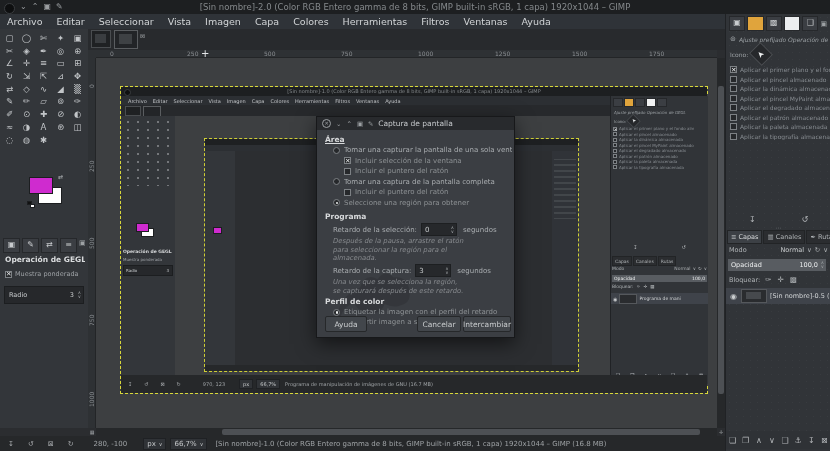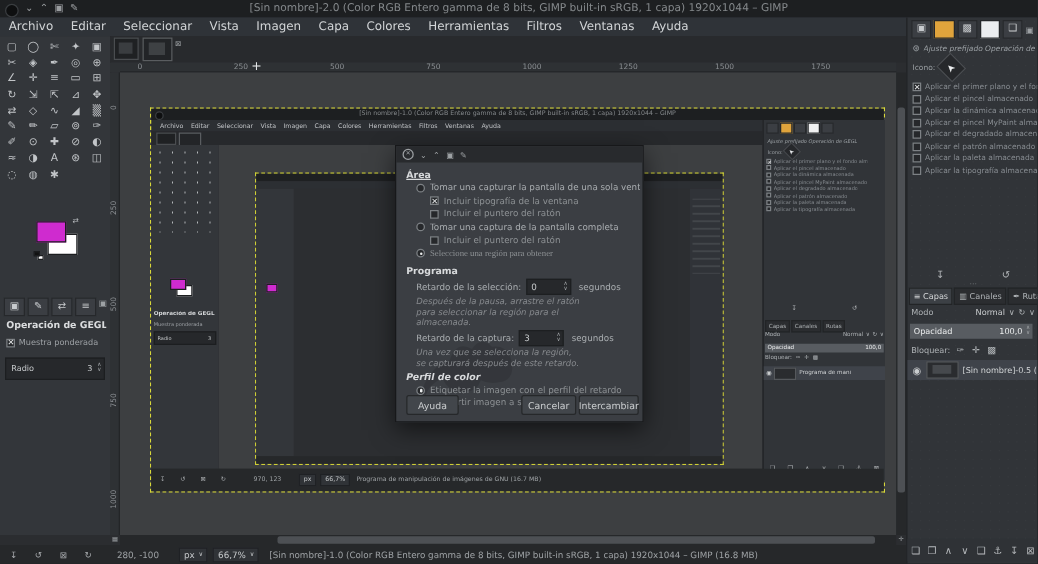--- a/index.html
+++ b/index.html
@@ -517,52 +517,53 @@
     <span class="nw" style="font-size:7px;color:#9ea2a5;margin-left:8px;width:460px;">[Sin nombre]-1.0 (Color RGB Entero gamma de 8 bits, GIMP built-in sRGB, 1 capa) 1920x1044 – GIMP (16.8 MB)</span>
   </div>
 
   <div class="a dialog">
     <div class="bar">
       <span class="ic" style="border:1px solid #9da1a4;border-radius:50%;width:7px;height:7px;line-height:7px;text-align:center;font-size:5px;">✕</span>
       <span class="ic">⌄</span>
       <span class="ic">⌃</span>
       <span class="ic">▣</span>
       <span class="ic">✎</span>
+      <span class="ti">Captura de pantalla</span>
     </div>
 
     <svg class="a" style="left:12px;top:148px;opacity:.16;" width="90" height="64" viewBox="0 0 100 72">
       <path fill="#121315" d="M6 68 Q10 34 34 26 Q40 8 54 16 Q62 4 72 14 Q88 12 90 30 Q92 44 78 46 Q70 48 62 44 Q58 56 44 54 Q30 52 28 42 Q14 48 12 60 Z"></path>
       <circle cx="58" cy="28" r="5" fill="#121315"></circle>
       <circle cx="59.5" cy="27" r="1.8" fill="#3b3e43"></circle>
     </svg>
 
     <div class="a dlg-h" style="left:8px;top:18px;text-decoration:underline;">Área</div>
     <div class="a fx" style="left:16px;top:29px;">
       <span class="rd" data-checked="false"></span>
       <span class="dlg-t nw" style="margin-left:4px;width:168px;">Tomar una capturar la pantalla de una sola ventana</span>
     </div>
     <div class="a fx" style="left:27px;top:39.5px;">
       <span class="ck" data-checked="true"></span>
-      <span class="dlg-s" style="margin-left:4px;">Incluir tipografía de la ventana</span>
+      <span class="dlg-s" style="margin-left:4px;">Incluir selección de la ventana</span>
     </div>
     <div class="a fx" style="left:27px;top:50px;">
       <span class="ck" data-checked="false"></span>
       <span class="dlg-s" style="margin-left:4px;">Incluir el puntero del ratón</span>
     </div>
     <div class="a fx" style="left:16px;top:60.5px;">
       <span class="rd" data-checked="false"></span>
       <span class="dlg-t" style="margin-left:4px;">Tomar una captura de la pantalla completa</span>
     </div>
     <div class="a fx" style="left:27px;top:71px;">
       <span class="ck" data-checked="false"></span>
       <span class="dlg-s" style="margin-left:4px;">Incluir el puntero del ratón</span>
     </div>
     <div class="a fx" style="left:16px;top:81.5px;">
       <span class="rd" data-checked="true"></span>
-      <span class="dlg-s" style="margin-left:4px;font-family:Liberation Serif, serif;">Seleccione una región para obtener</span>
+      <span class="dlg-s" style="margin-left:4px;">Seleccione una región para obtener</span>
     </div>
 
     <div class="a dlg-h" style="left:8px;top:95px;">Programa</div>
     <div class="a fx" style="left:16px;top:106px;">
       <span class="dlg-t">Retardo de la selección:</span>
       <span class="spin" style="width:34px;margin-left:4px;">
         <span class="v">0</span>
         <span class="spincol">
             <i>∧</i>
             <i>∨</i>
@@ -580,21 +581,21 @@
         <span class="spincol">
             <i>∧</i>
             <i>∨</i>
           </span>
       </span>
       <span class="dlg-t" style="margin-left:6px;">segundos</span>
     </div>
     <div class="a dlg-i" style="left:16px;top:161px;">Una vez que se selecciona la región,</div>
     <div class="a dlg-i" style="left:16px;top:169.5px;font-style:italic;">se capturará después de este retardo.</div>
 
-    <div class="a dlg-h" style="left:8px;top:180px;font-style:italic;">Perfil de color</div>
+    <div class="a dlg-h" style="left:8px;top:180px;">Perfil de color</div>
     <div class="a fx" style="left:16px;top:191px;">
       <span class="rd" data-checked="true"></span>
       <span class="dlg-s" style="margin-left:4px;">Etiquetar la imagen con el perfil del retardo</span>
     </div>
     <div class="a fx" style="left:16px;top:200.5px;">
       <span class="rd" data-checked="false"></span>
       <span class="dlg-s" style="margin-left:4px;">Convertir imagen a sRGB</span>
     </div>
 
     <div class="a btn" style="left:8px;top:199px;width:40px;top:199px;">Ayuda</div>

